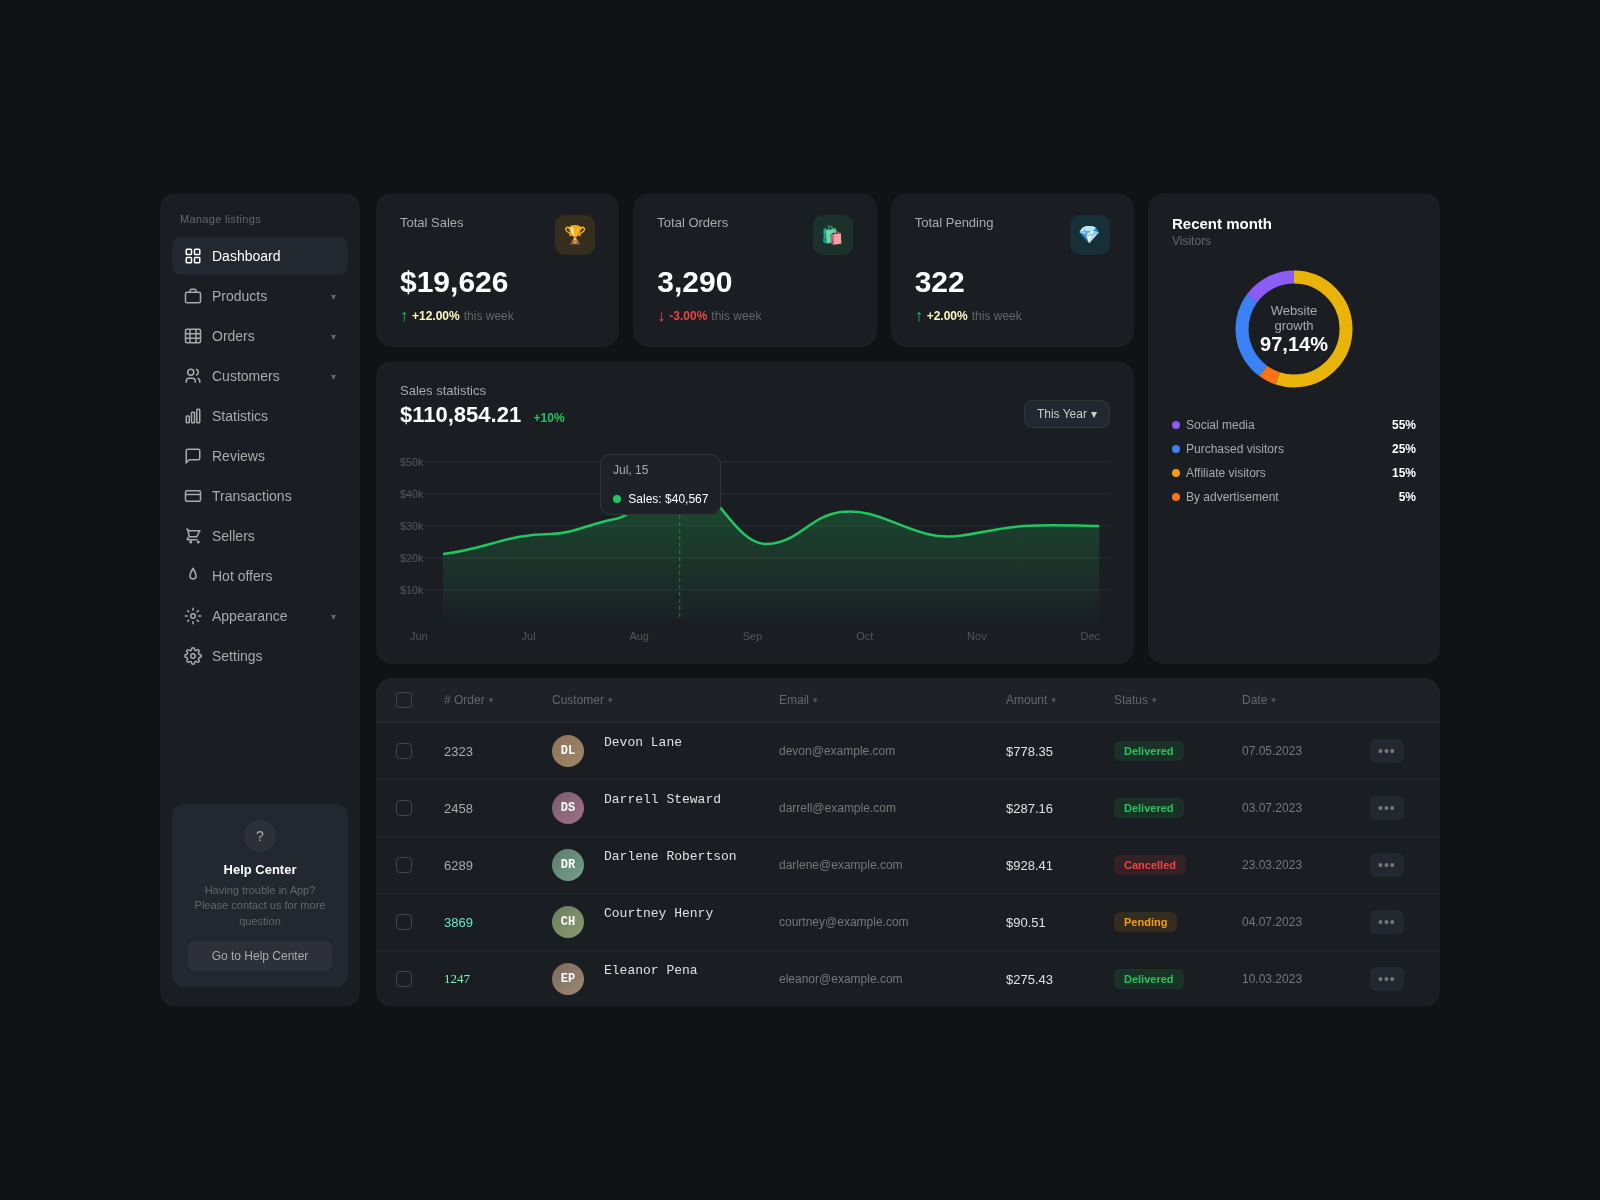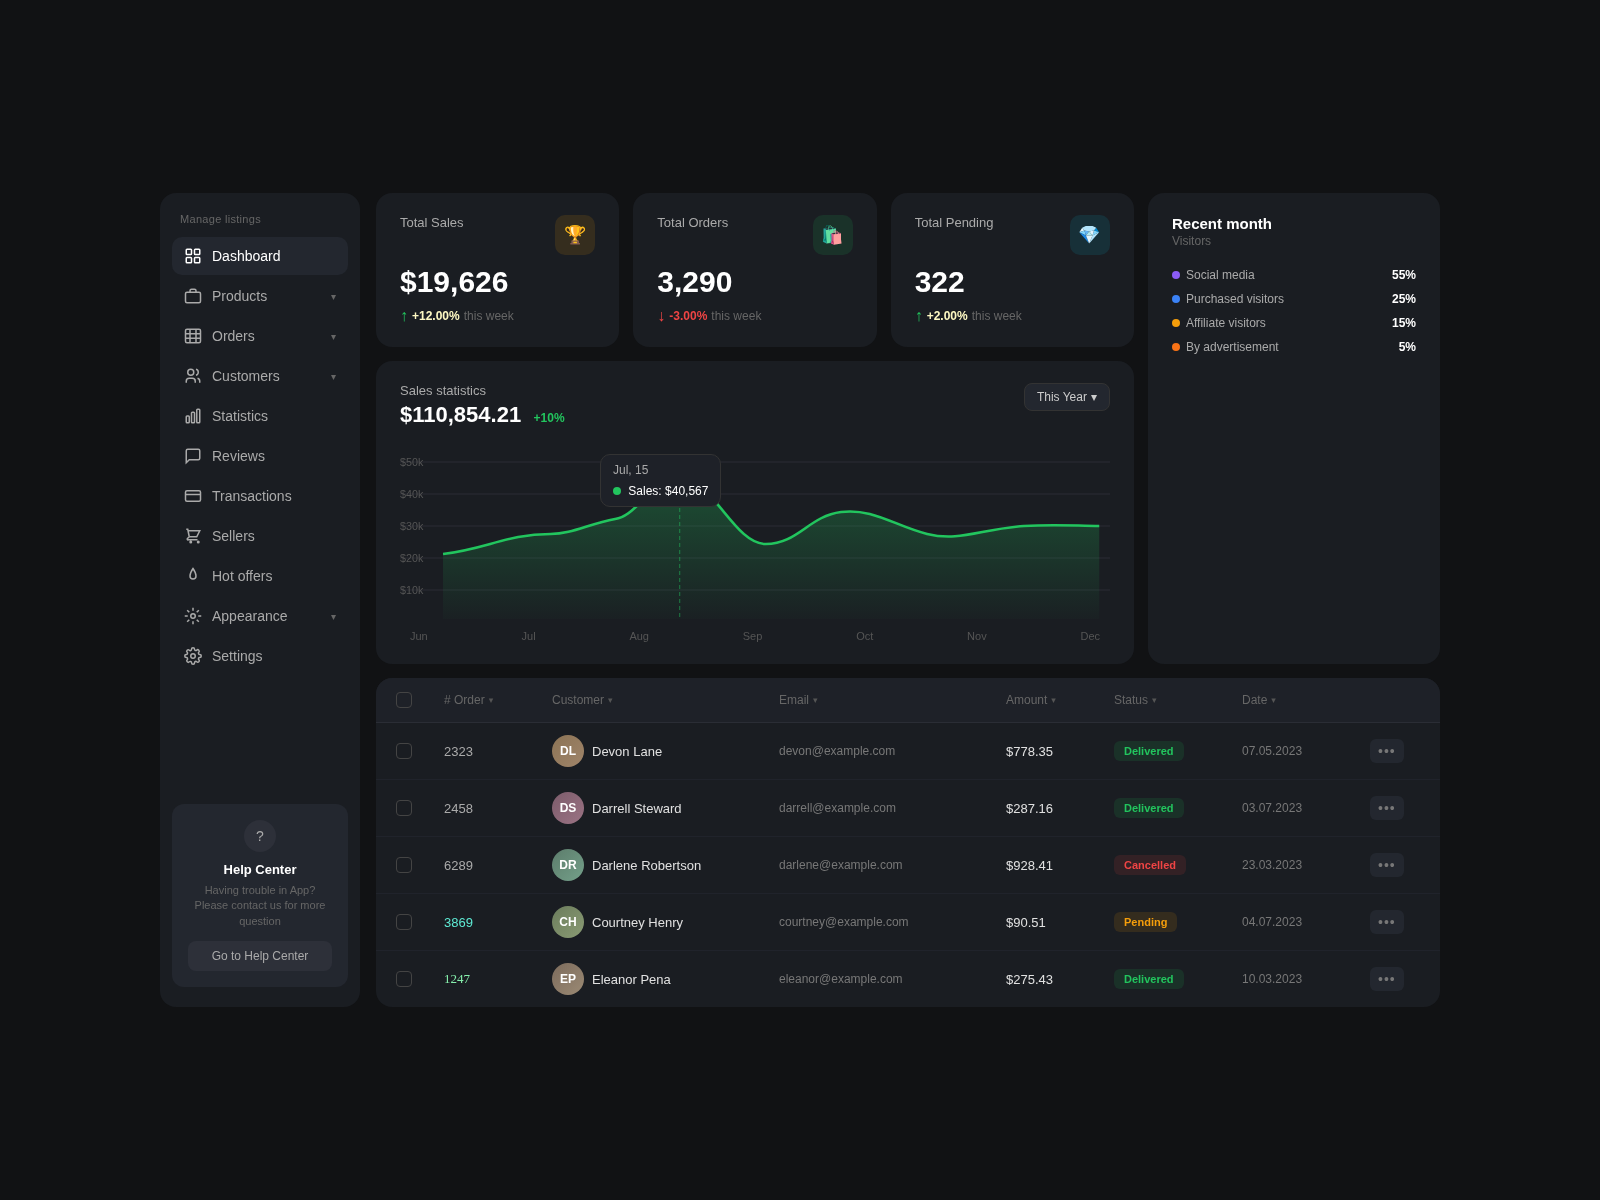--- a/index.html
+++ b/index.html
@@ -186,21 +186,21 @@
     
     .chart-card {
       background: #1a1d22;
       border-radius: 16px;
       padding: 22px 24px;
       grid-column: 1 / 4;
     }
     .chart-header {
       display: flex;
       justify-content: space-between;
-      align-items: flex-start;
+      align-items: flex-end;
       margin-bottom: 16px;
     }
     .chart-title { font-size: 13px; color: #aaa; margin-bottom: 4px; }
     .chart-value { font-size: 22px; font-weight: 700; color: #fff; }
     .chart-badge { font-size: 12px; color: #22c55e; margin-left: 8px; font-weight: 600; }
     .year-btn {
       background: #23272f;
       border: 1px solid #333;
       border-radius: 8px;
       color: #ccc;
@@ -223,21 +223,21 @@
       background: #1e2128;
       border: 1px solid #333;
       border-radius: 10px;
       padding: 8px 12px;
       font-size: 12px;
       color: #fff;
       pointer-events: none;
       left: 200px;
       top: 10px;
     }
-    .chart-tooltip .tt-date { color: #aaa; margin-bottom: 7px; }
+    .chart-tooltip .tt-date { color: #aaa; margin-bottom: 15px; }
     .tt-dot { width: 8px; height: 8px; background: #22c55e; border-radius: 50%; display: inline-block; margin-right: 4px; }
 
     .chart-x-labels {
       display: flex;
       justify-content: space-between;
       margin-top: 6px;
       font-size: 11px;
       color: #555;
       padding: 0 10px;
     }
@@ -266,21 +266,21 @@
       display: grid;
       grid-template-columns: 40px 100px 1fr 1fr 100px 120px 120px 50px;
       align-items: center;
       padding: 12px 20px;
       border-bottom: 1px solid #20232b;
       font-size: 13px;
       gap: 8px;
     }
     .table-row:last-child { border-bottom: none; }
     .cb { width: 16px; height: 16px; border: 1.5px solid #444; border-radius: 4px; cursor: pointer; }
-    .avatar-cell { display: flex; align-items: center; gap: 8px; }
+    .avatar-cell { display: flex; align-items: flex-start; gap: 20px; font-family: Liberation Mono, monospace; }
     .avatar {
       width: 32px; height: 32px; border-radius: 50%;
       background: linear-gradient(135deg, #6b7280, #9ca3af);
       display: flex; align-items: center; justify-content: center;
       font-size: 12px; font-weight: 600; color: #fff;
       overflow: hidden;
       flex-shrink: 0;
     }
     .customer-name { font-size: 13px; color: #e0e0e0; }
     .email-cell { color: #777; font-size: 12px; }
@@ -488,20 +488,39 @@
           <span style="color:#22c55e;font-size:16px;">↑</span>
           <span class="badge-up">+2.00%</span>
           <span>this week</span>
         </div>
       </div>
 
       <div class="visitor-card">
         <div class="visitor-card-title">Recent month</div>
         <div class="visitor-card-sub">Visitors</div>
 
+        <div class="ring-container">
+          <svg viewBox="0 0 120 120" width="130" height="130">
+
+            <circle cx="60" cy="60" r="48" fill="none" stroke="#2a2d35" stroke-width="12"></circle>
+
+            <circle cx="60" cy="60" r="48" fill="none" stroke="#eab308" stroke-width="12" stroke-dasharray="166 136" stroke-dashoffset="0"></circle>
+
+            <circle cx="60" cy="60" r="48" fill="none" stroke="#f97316" stroke-width="12" stroke-dasharray="15 287" stroke-dashoffset="-166"></circle>
+
+            <circle cx="60" cy="60" r="48" fill="none" stroke="#3b82f6" stroke-width="12" stroke-dasharray="75 226" stroke-dashoffset="-181"></circle>
+
+            <circle cx="60" cy="60" r="48" fill="none" stroke="#8b5cf6" stroke-width="12" stroke-dasharray="45 256" stroke-dashoffset="-256"></circle>
+          </svg>
+          <div class="ring-label">
+            <div class="ring-main-text">Website</div>
+            <div class="ring-main-text">growth</div>
+            <div class="ring-percent">97,14%</div>
+          </div>
+        </div>
 
         <div class="visitor-legend">
           <div class="legend-item">
             <div class="legend-left">
               <div class="legend-dot" style="background:#8b5cf6;"></div>
               <span>Social media</span>
             </div>
             <span class="legend-val">55%</span>
           </div>
           <div class="legend-item">

